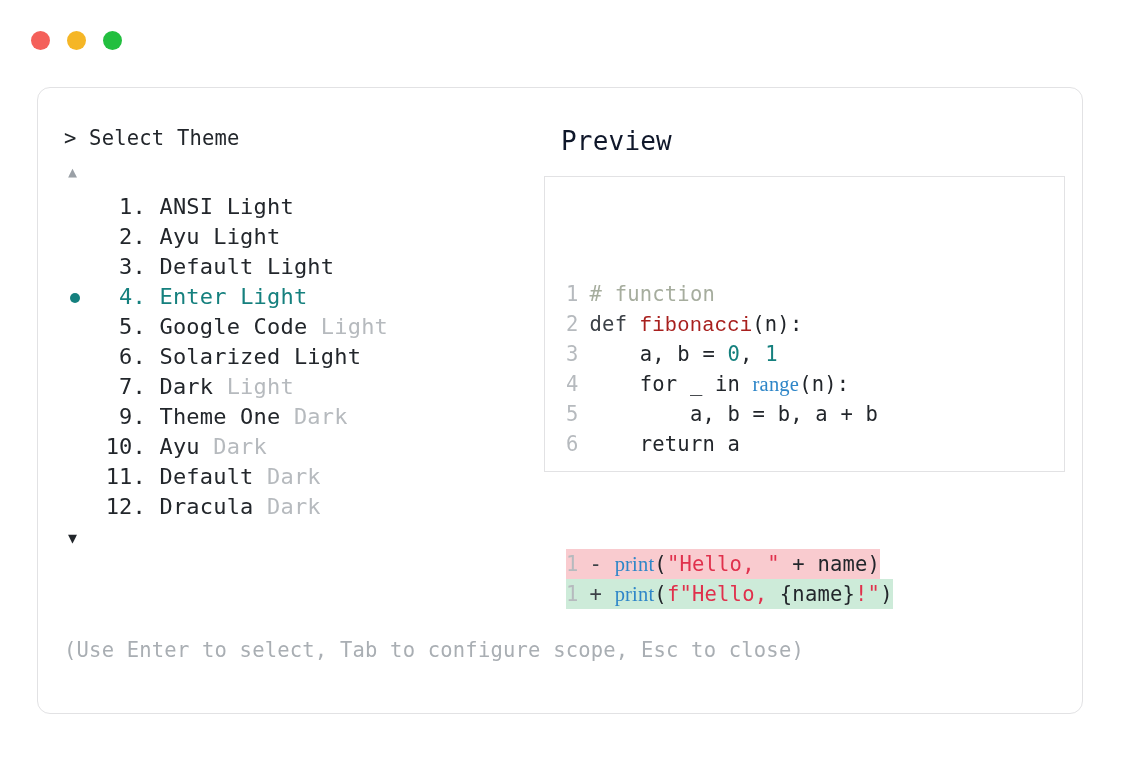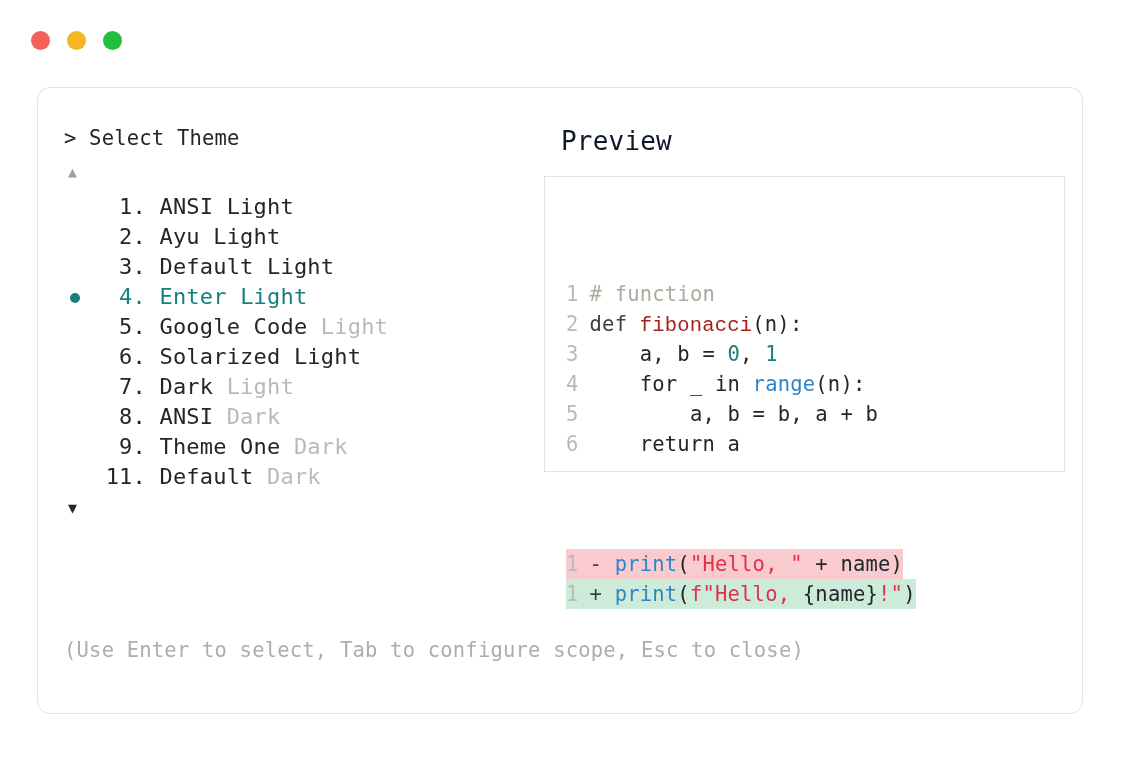--- a/index.html
+++ b/index.html
@@ -153,21 +153,21 @@
     color: #b6babe;
     display: inline-block;
     width: 11px;
     text-align: right;
   }
   .tok-comment { color: #a6ad9e; }
   .tok-kw      { color: #3c4147; }
   .tok-fn      { color: #a8201e; font-family: Liberation Mono, monospace; }
   .tok-plain   { color: #22262b; }
   .tok-num     { color: #15807e; }
-  .tok-builtin { color: #2e86c8; }
+  .tok-builtin { color: #2e86c8; font-family: Liberation Serif, serif; }
   .tok-str     { color: #e0304c; }
 
   .diff-block { margin-top: 30px; }
   .diff-line { height: 30px; white-space: pre; display: block; width: fit-content; }
   .diff-del { background: #f9cbcf; }
   .diff-add { background: #cdebd9; }
   .diff-sign { color: #3c4147; }
 </style>
 </head>
 <body>
@@ -184,23 +184,24 @@
     <div class="prompt-line">&gt; Select Theme</div>
     <div class="scroll-arrow scroll-arrow-up">▲</div>
     <div class="theme-list" id="theme-list">
         <div class="theme-item"><span class="item-num">1.</span><span class="item-name"> ANSI </span><span class="item-suffix">Light</span></div>
         <div class="theme-item"><span class="item-num">2.</span><span class="item-name"> Ayu </span><span class="item-suffix">Light</span></div>
         <div class="theme-item"><span class="item-num">3.</span><span class="item-name"> Default </span><span class="item-suffix">Light</span></div>
         <div class="theme-item selected"><span class="bullet"></span><span class="item-num">4.</span><span class="item-name"> Enter </span><span class="item-suffix">Light</span></div>
         <div class="theme-item"><span class="item-num">5.</span><span class="item-name"> Google Code </span><span class="item-suffix muted">Light</span></div>
         <div class="theme-item"><span class="item-num">6.</span><span class="item-name"> Solarized </span><span class="item-suffix">Light</span></div>
         <div class="theme-item"><span class="item-num">7.</span><span class="item-name"> Dark </span><span class="item-suffix muted">Light</span></div>
-        <div class="theme-item"><span class="item-num">8.</span><span class="item-name"> ANSI </span><span class="item-suffix muted">Dark</span></div>
         <div class="theme-item"><span class="item-num">9.</span><span class="item-name"> Theme One </span><span class="item-suffix muted">Dark</span></div>
+        <div class="theme-item"><span class="item-num">10.</span><span class="item-name"> Ayu </span><span class="item-suffix muted">Dark</span></div>
         <div class="theme-item"><span class="item-num">11.</span><span class="item-name"> Default </span><span class="item-suffix muted">Dark</span></div>
+        <div class="theme-item"><span class="item-num">12.</span><span class="item-name"> Dracula </span><span class="item-suffix muted">Dark</span></div>
       </div>
     <div class="scroll-arrow scroll-arrow-down">▼</div>
   </div>
 
   <div class="hint">(Use Enter to select, Tab to configure scope, Esc to close)</div>
 
   <div class="right-col">
     <div class="preview-label">Preview</div>
   </div>
 

